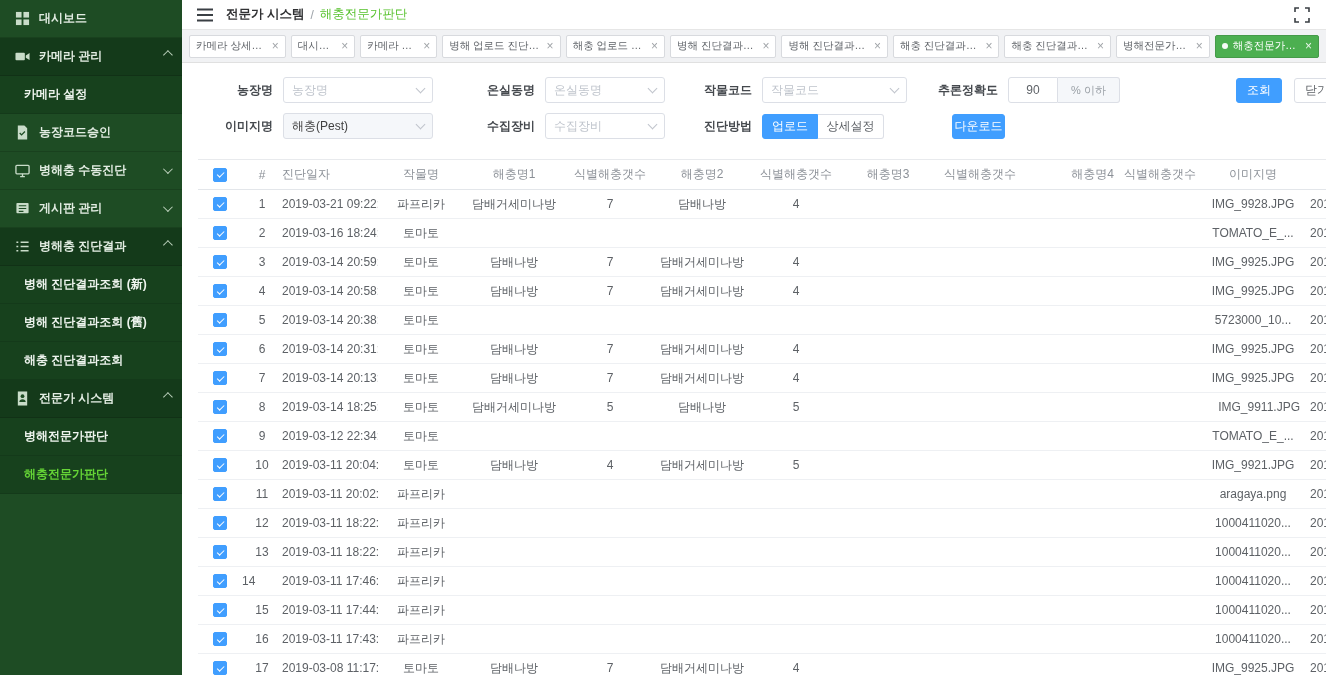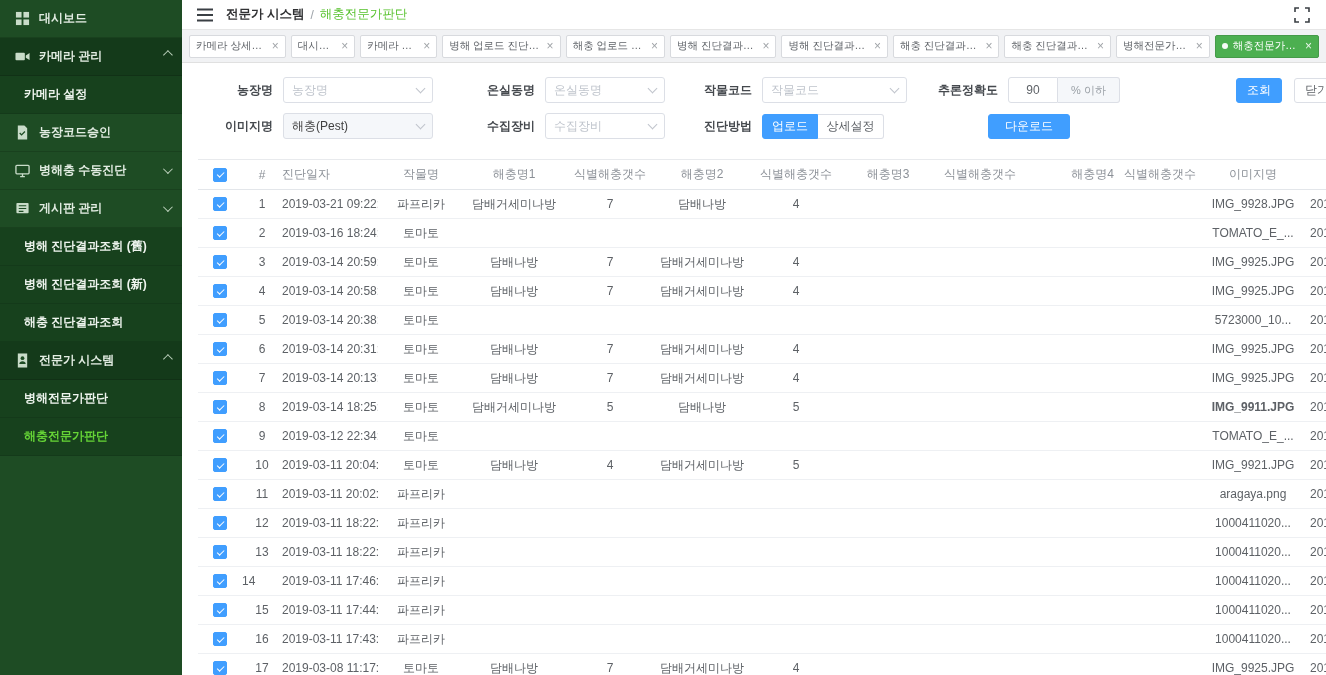--- a/index.html
+++ b/index.html
@@ -61,21 +61,21 @@
   .iappend{height:26px;border:1px solid #dcdfe6;border-left:none;border-radius:0 3px 3px 0;width:62px;display:inline-flex;
            align-items:center;justify-content:center;color:#9aa0a6;background:#f5f7fa;font-size:11px;flex:none}
   .btn{height:25px;border-radius:3px;border:1px solid transparent;font-size:12px;cursor:pointer;flex:none;font-family:inherit;padding:0}
   .btn.blue{background:#409eff;border-color:#409eff;color:#fff}
   .btn.plain{background:#fff;border-color:#dcdfe6;color:#5f6368}
   .srch{width:46px}
   .cls{width:46px;margin-left:12px;margin-right:-14px}
   .btngroup{display:inline-flex;flex:none}
   .mleft{width:56px;border-radius:3px 0 0 3px}
   .mright{width:66px;border-radius:0 3px 3px 0;border-left:none}
-  .dl{width:82px;margin-left:104px}
+  .dl{width:53px;margin-left:68px}
 
   
   .tablewrap{flex:1;overflow:hidden;padding-left:16px}
   table{border-collapse:collapse;table-layout:fixed;width:1212px}
   thead th{height:30px;font-weight:normal;color:#8b9097;font-size:12px;border-top:1px solid #e8eaed;
            border-bottom:1px solid #e3e6ea;white-space:nowrap;overflow:hidden}
   tbody td{height:29px;color:#5d6166;font-size:12px;border-bottom:1px solid #eef0f3;white-space:nowrap;overflow:hidden}
   .cb{width:14px;height:14px;background:#409eff;border:1px solid #409eff;border-radius:2px;display:inline-flex;
       align-items:center;justify-content:center;cursor:pointer;vertical-align:middle}
   .cb i{display:block;width:7px;height:3.5px;border-left:1.6px solid #fff;border-bottom:1.6px solid #fff;
@@ -143,25 +143,34 @@
             <svg viewBox="0 0 16 16" fill="currentColor">
               <rect x="1.5" y="2" width="13" height="11" rx="1"></rect>
               <path d="M4 5h8M4 8h8M4 11h5" stroke="#1e4c24" stroke-width="1.2"></path>
             </svg>
           </span>
           <span class="slabel">게시판 관리</span>
           <span class="schev down"></span>
         </div>
       </div>
       <div class="sgroup open">
+        <div class="sitem">
+          <span class="sicon">
+            <svg viewBox="0 0 16 16" fill="none" stroke="currentColor" stroke-width="1.6">
+              <path d="M1.5 3.5h2M6 3.5h8.5M1.5 8h2M6 8h8.5M1.5 12.5h2M6 12.5h8.5"></path>
+            </svg>
+          </span>
+          <span class="slabel">병해충 진단결과</span>
+          <span class="schev up"></span>
+        </div>
+        <div class="ssub">
+          <span>병해 진단결과조회 (新)</span>
+        </div>
         <div class="ssub">
           <span>병해 진단결과조회 (舊)</span>
-        </div>
-        <div class="ssub">
-          <span>병해 진단결과조회 (新)</span>
         </div>
         <div class="ssub">
           <span>해충 진단결과조회</span>
         </div>
       </div>
       <div class="sgroup open">
         <div class="sitem">
           <span class="sicon">
             <svg viewBox="0 0 16 16" fill="currentColor">
               <path d="M3 0.5h10v15H3z"></path>
@@ -468,21 +477,21 @@
               <td style="text-align: left;">2019-03-14 18:25:32</td>
               <td style="text-align: center;">토마토</td>
               <td style="text-align: center;">담배거세미나방</td>
               <td style="text-align: center;">5</td>
               <td style="text-align: center;">담배나방</td>
               <td style="text-align: center;">5</td>
               <td style="text-align: center;"></td>
               <td style="text-align: center;"></td>
               <td style="text-align: center;"></td>
               <td style="text-align: center;"></td>
-              <td style="text-align: center; font-weight: bold;">IMG_9911.JPG</td>
+              <td style="text-align: right;">IMG_9911.JPG</td>
               <td style="text-align: left; padding-left: 10px;">2018</td>
             </tr>
             <tr class="trow">
               <td style="text-align: center;"><span class="cb">
                   <i></i>
                 </span></td>
               <td style="text-align: center;">9</td>
               <td style="text-align: left;">2019-03-12 22:34:44</td>
               <td style="text-align: center;">토마토</td>
               <td style="text-align: center;"></td>

